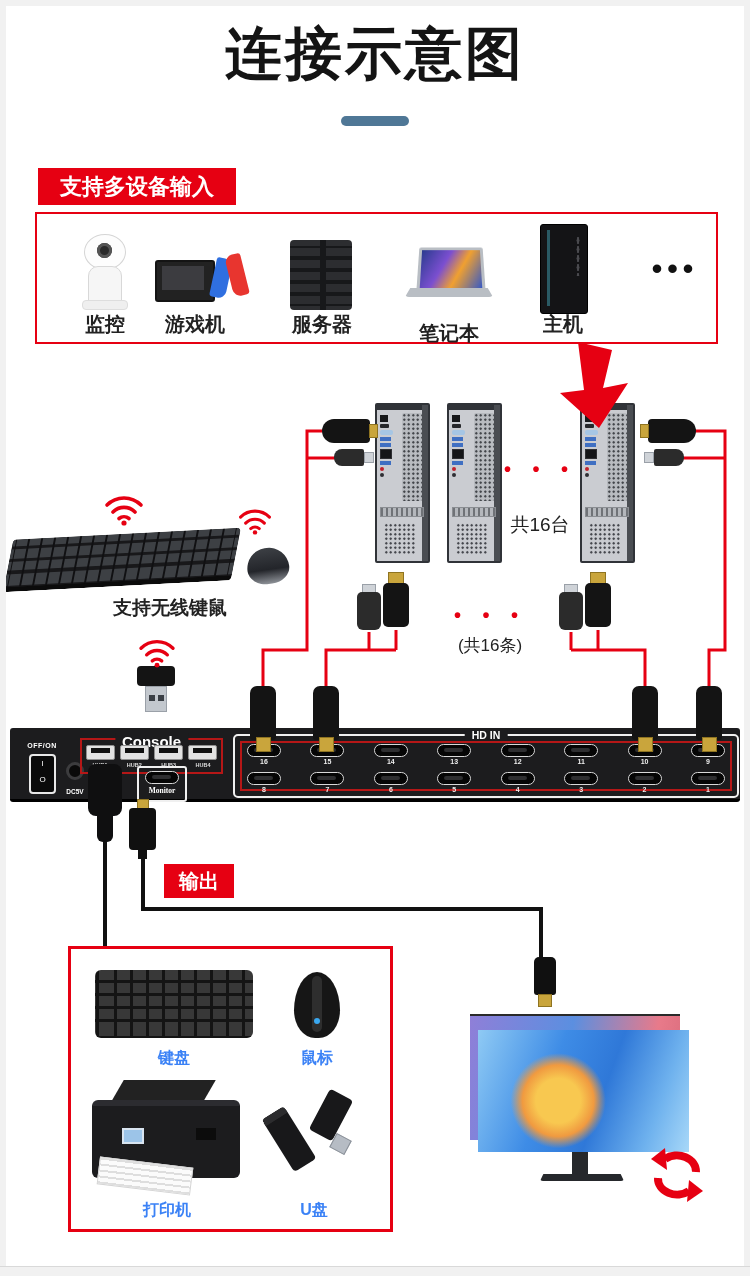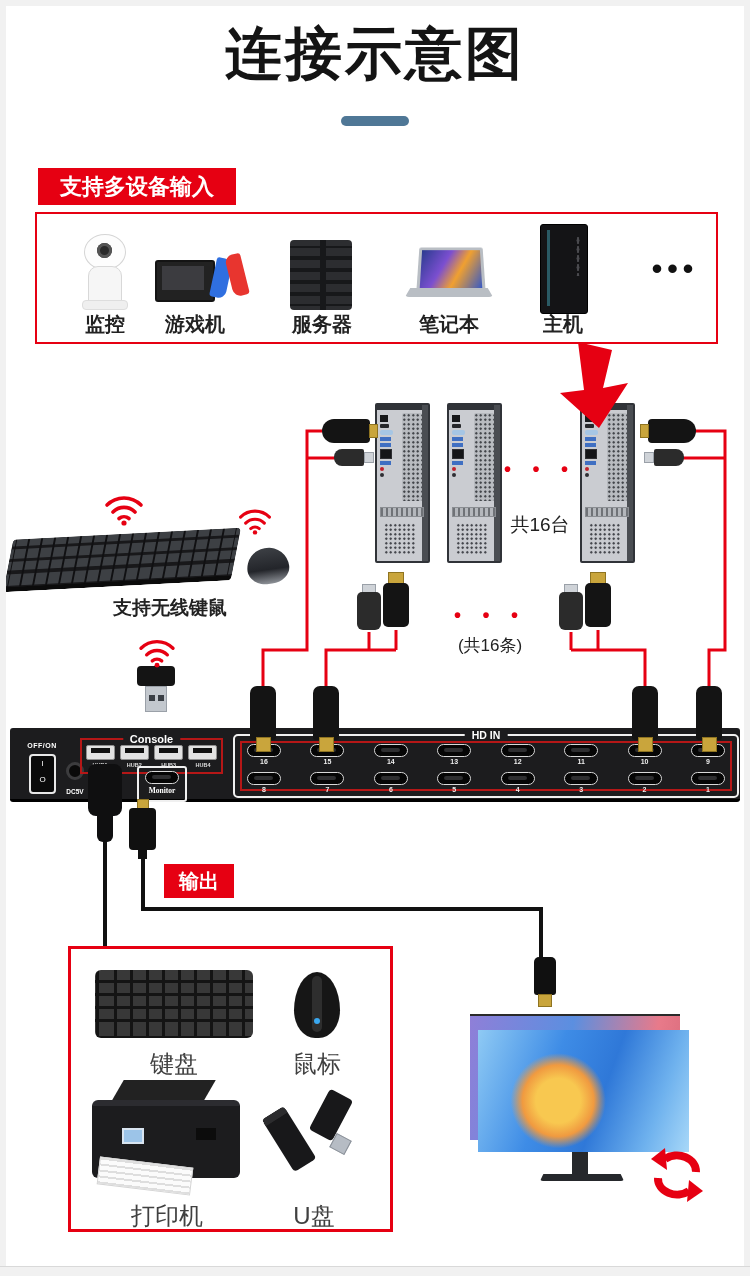--- a/index.html
+++ b/index.html
@@ -133,21 +133,21 @@
   .gmouse::after{content:"";position:absolute;left:20px;bottom:14px;width:6px;height:6px;border-radius:50%;background:#3aa8f0;}
   .prt-adf{left:118px;top:1080px;width:92px;height:20px;background:#222;transform:skewX(-30deg);}
   .prt-body{left:92px;top:1100px;width:148px;height:78px;background:#1c1c1e;border-radius:6px;border-top:6px solid #2c2c30;box-sizing:border-box;}
   .prt-scr{left:122px;top:1128px;width:22px;height:16px;background:#9cc4e8;border:2px solid #d8e4f0;box-sizing:border-box;}
   .prt-btns{left:196px;top:1128px;width:20px;height:12px;background:#0c0c0c;}
   .prt-paper{left:98px;top:1162px;width:94px;height:28px;background:#fbfbfb;border:1px solid #d5d5d5;transform:rotate(7deg);
              background-image:repeating-linear-gradient(0deg,#dedede 0 2px,transparent 2px 6px);box-sizing:border-box;}
   .ustick1{left:276px;top:1108px;width:26px;height:62px;background:#18181a;border-radius:4px;transform:rotate(-32deg);border-top:8px solid #2c2c2e;box-sizing:border-box;}
   .ustick2{left:318px;top:1092px;width:26px;height:46px;background:#18181a;border-radius:4px;transform:rotate(28deg);}
   .ustick2-metal{left:332px;top:1136px;width:17px;height:16px;background:#b6bcc4;border:1px solid #8a9098;transform:rotate(28deg);box-sizing:border-box;}
-  .out-label{font-size:24px;font-weight:400;text-align:center;color:#404040;}
+  .out-label{font-size:16px;font-weight:700;text-align:center;color:#3b82f6;}
   
   .scr-back{left:470px;top:1014px;width:210px;height:124px;background:linear-gradient(100deg,#8f7fd8,#5b8fe0 45%,#e87a8a 82%,#d86a7a);border-top:2px solid #2a2a2a;}
   .scr-front{left:478px;top:1030px;width:211px;height:122px;
              background:radial-gradient(circle at 38% 58%,#f8c850 0 15%,#f09a40 24%,rgba(240,160,60,0) 32%),
                         linear-gradient(110deg,#8fcaf4,#3e8ce6 35%,#2f78d8 58%,#6fb2ee 82%,#a8d8f8);}
   .stand-neck{left:572px;top:1152px;width:16px;height:22px;background:#26282c;}
   .stand-base{left:540px;top:1174px;width:84px;height:7px;background:#26282c;border-radius:3px;clip-path:polygon(4% 0,96% 0,100% 100%,0 100%);}
   .hdmi2mon-body{left:534px;top:957px;width:22px;height:38px;background:#101010;border-radius:5px 5px 3px 3px;z-index:6;}
   .hdmi2mon-tab{left:538px;top:994px;width:14px;height:13px;z-index:6;}
   .monitor-label{left:455px;top:1198px;width:250px;font-size:24px;font-weight:600;text-align:center;color:#1a1a1a;}
@@ -181,21 +181,21 @@
   <div class="abs gc-screen"></div>
   <div class="abs gc-joyL"></div>
   <div class="abs gc-joyR"></div>
   <div class="abs dev-label" style="left:153px;top:311px;width:84px">游戏机</div>
 
   <div class="abs srv"></div>
   <div class="abs dev-label" style="left:280px;top:311px;width:84px">服务器</div>
 
   <div class="abs lap-scr"></div>
   <div class="abs lap-base"></div>
-  <div class="abs dev-label" style="left:407px;top:311px;width:84px">笔记本</div>
+  <div class="abs dev-label" style="left:407px;top:320px;width:84px">笔记本</div>
 
   <div class="abs host"></div>
   <div class="abs host-accent"></div>
   <div class="abs host-dots"></div>
   <div class="abs dev-label" style="left:521px;top:311px;width:84px">主机</div>
 
   <div class="abs ellipsis" style="left:645px;top:252px;width:60px;text-align:center">•••</div>
 
   <svg class="abs arrow-svg" width="100" height="96">
     <polygon points="28,6 62,14 53,52 78,47 49,92 10,57 34,54" fill="#e60012"></polygon>
@@ -342,21 +342,21 @@
   <div class="abs panel">
     <div class="abs p-label offon">OFF/ON</div>
     <div class="abs rocker">
       <span style="display:block">I</span>
       <span style="display:block">O</span>
     </div>
     <div class="abs dcjack"></div>
     <div class="abs p-label dclabel">DC5V</div>
 
     <div class="abs fbox console-box">
-      <div class="box-title" style="font-size:11px">Console</div>
+      <div class="box-title" style="font-size:15px">Console</div>
       <div class="cports">
         <div class="cport">
             <div class="usbp"></div>
             <span>HUB1</span>
           </div>
         <div class="cport">
             <div class="usbp"></div>
             <span>HUB2</span>
           </div>
         <div class="cport">

